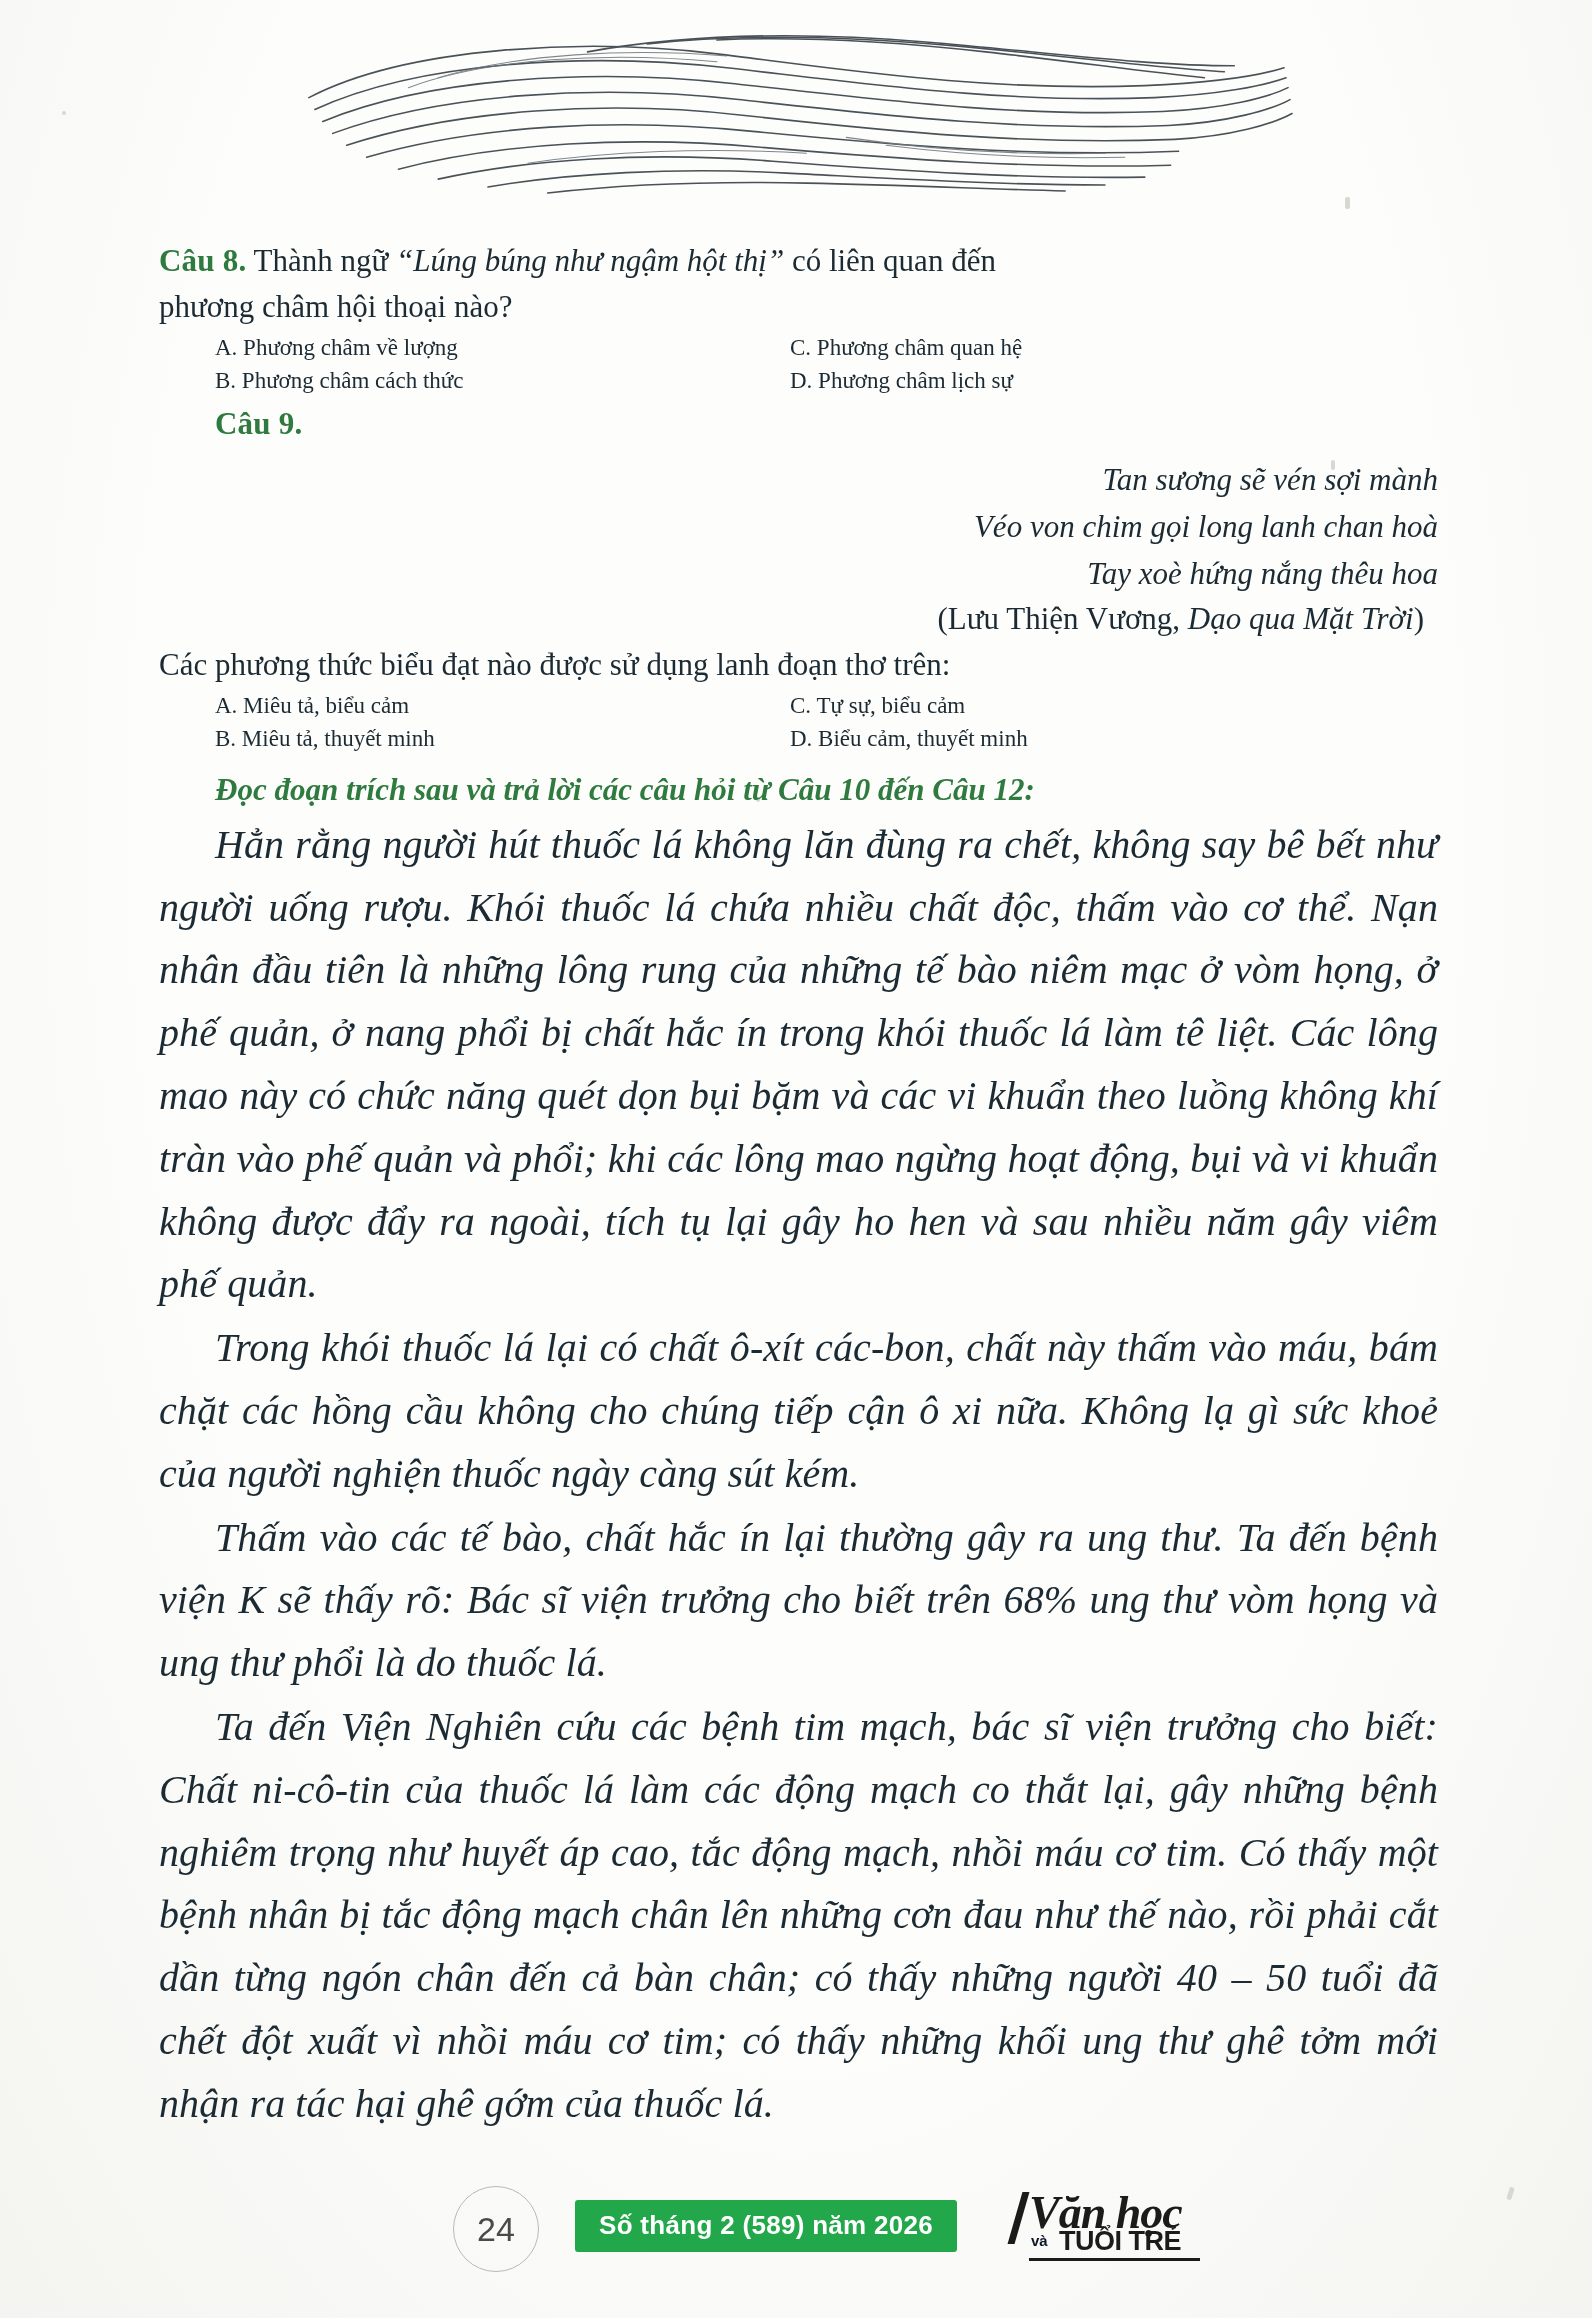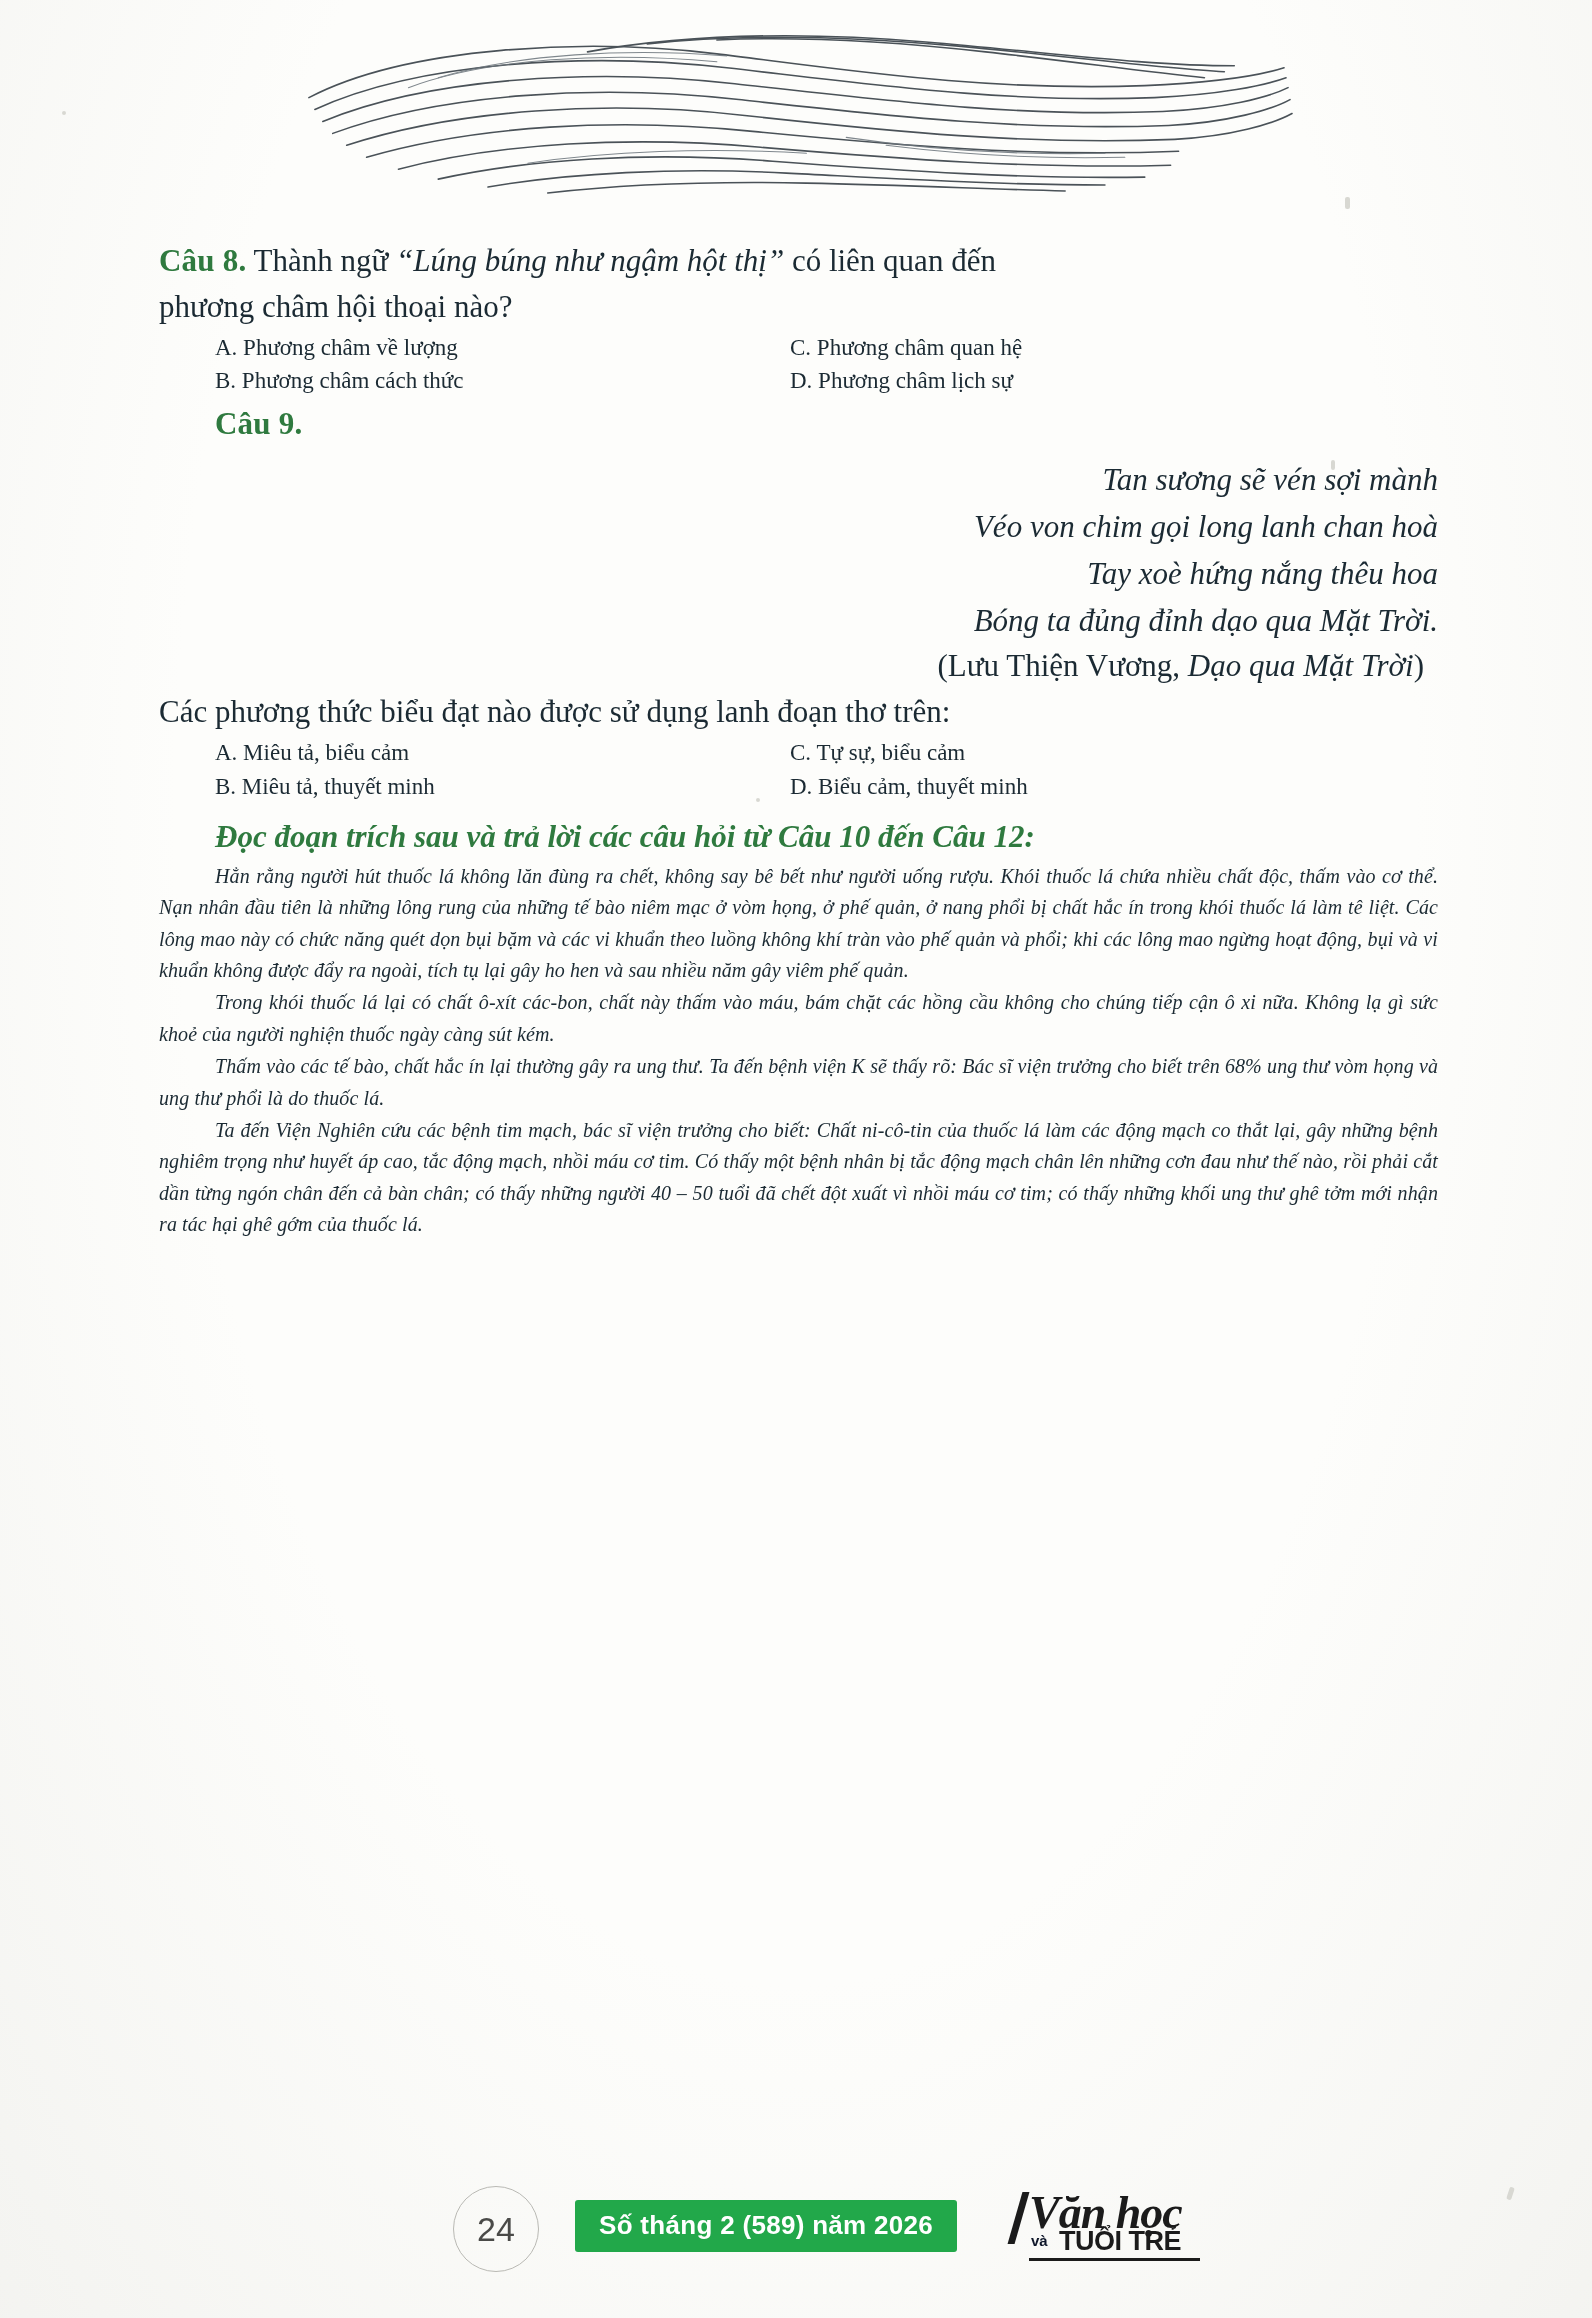--- a/index.html
+++ b/index.html
@@ -91,21 +91,21 @@
     color: #2f7a3f;
     font-weight: bold;
     font-style: italic;
     font-size: 31px;
     padding-left: 56px;
     margin: 16px 0 6px 0;
   }
 
   .passage p {
     font-style: italic;
-    font-size: 20px;
+    font-size: 40px;
     line-height: 1.57;
     text-align: justify;
     margin: 0 0 1px 0;
     text-indent: 56px;
     letter-spacing: 0.1px;
   }
 
   
   .footer {
     position: absolute;
@@ -261,21 +261,20 @@
     </div>
 
     <p class="q-line" style="padding-left:56px; margin-top:4px;">
       <span class="q-label">Câu 9.</span>
     </p>
 
     <div class="poem">
       <div>Tan sương sẽ vén sợi mành</div>
       <div>Véo von chim gọi long lanh chan hoà</div>
       <div>Tay xoè hứng nắng thêu hoa</div>
-      <div>Bóng ta đủng đỉnh dạo qua Mặt Trời.</div>
     </div>
 
     <p class="attrib">
       <span>(Lưu Thiện Vương, </span><span class="ital">Dạo qua Mặt Trời</span><span>)</span>
     </p>
 
     <p class="q-line">Các phương thức biểu đạt nào được sử dụng lanh đoạn thơ trên:</p>
 
     <div class="opts">
       <div class="col-a">A. Miêu tả, biểu cảm</div>

